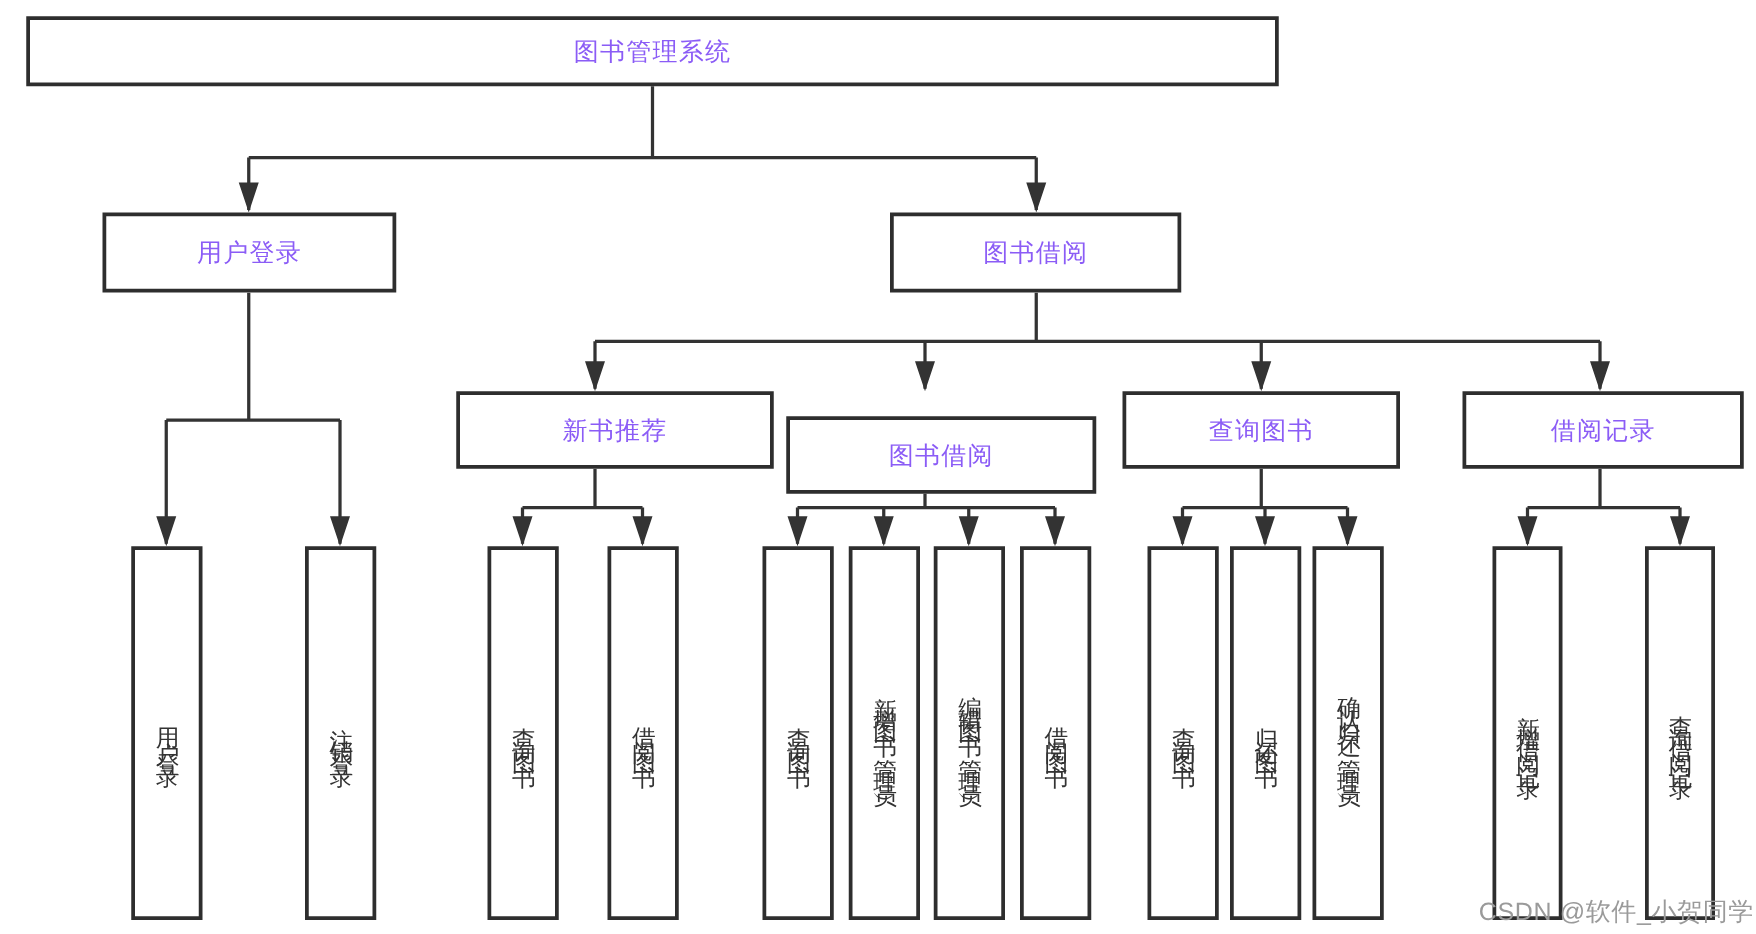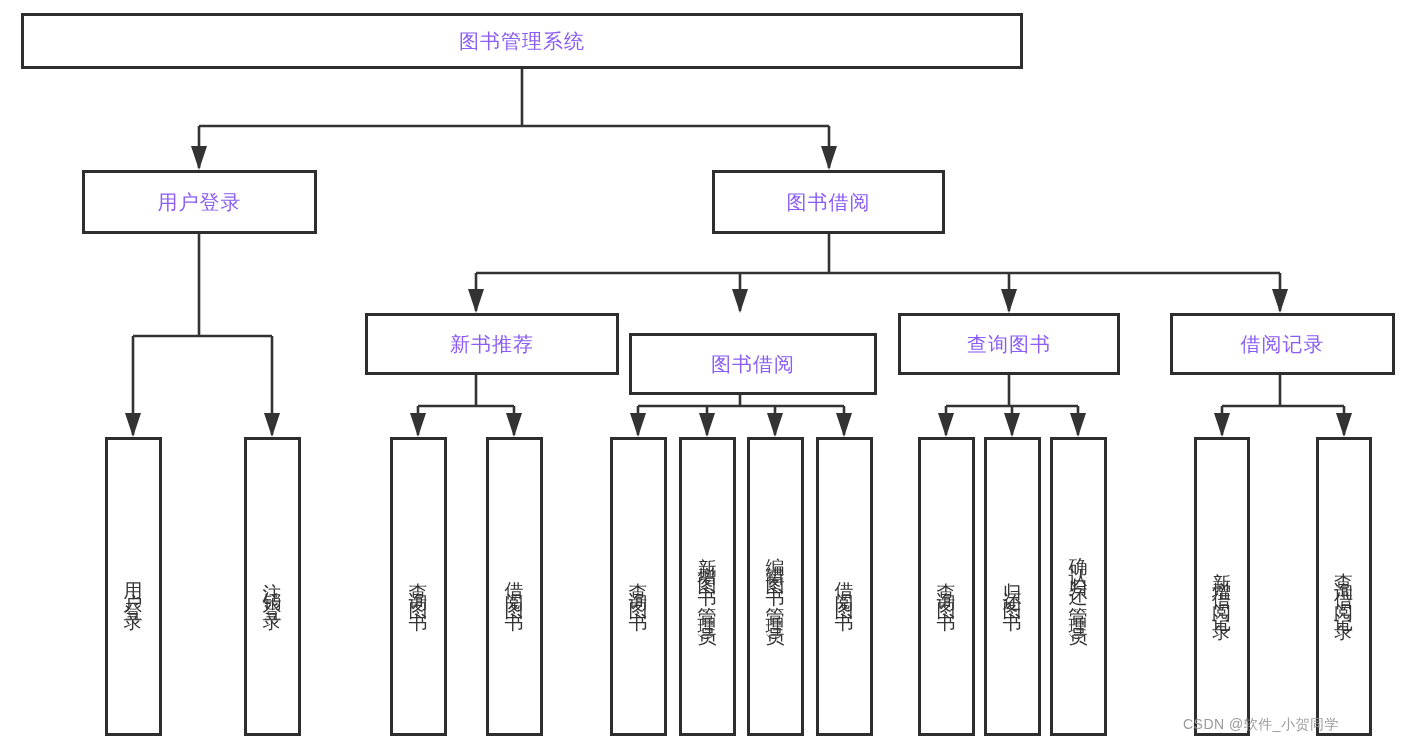--- a/index.html
+++ b/index.html
@@ -50,21 +50,21 @@
     font-size: 19px;
     line-height: 1;
     letter-spacing: 10px;
     color: #333333;
     white-space: nowrap;
   }
   .watermark {
     position: absolute;
     left: 1183px;
     top: 716px;
-    font-size: 14px;
+    font-size: 20px;
     letter-spacing: 0.5px;
     color: #9a9a9a;
     white-space: nowrap;
     z-index: 5;
   }
 </style>
 </head>
 <body>
 
 <svg id="connector-svg" viewBox="0 0 1405 747" xmlns="http://www.w3.org/2000/svg" aria-hidden="true">

